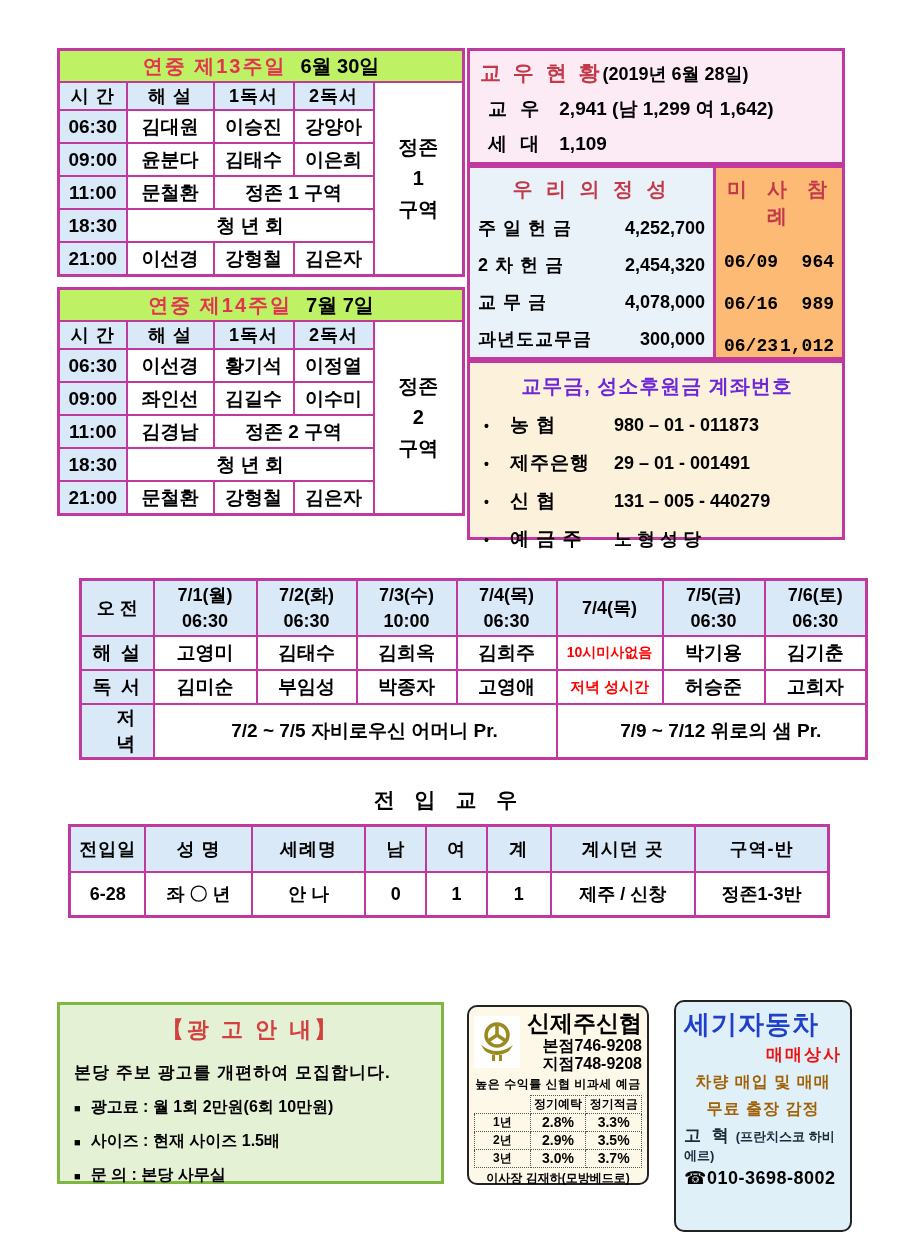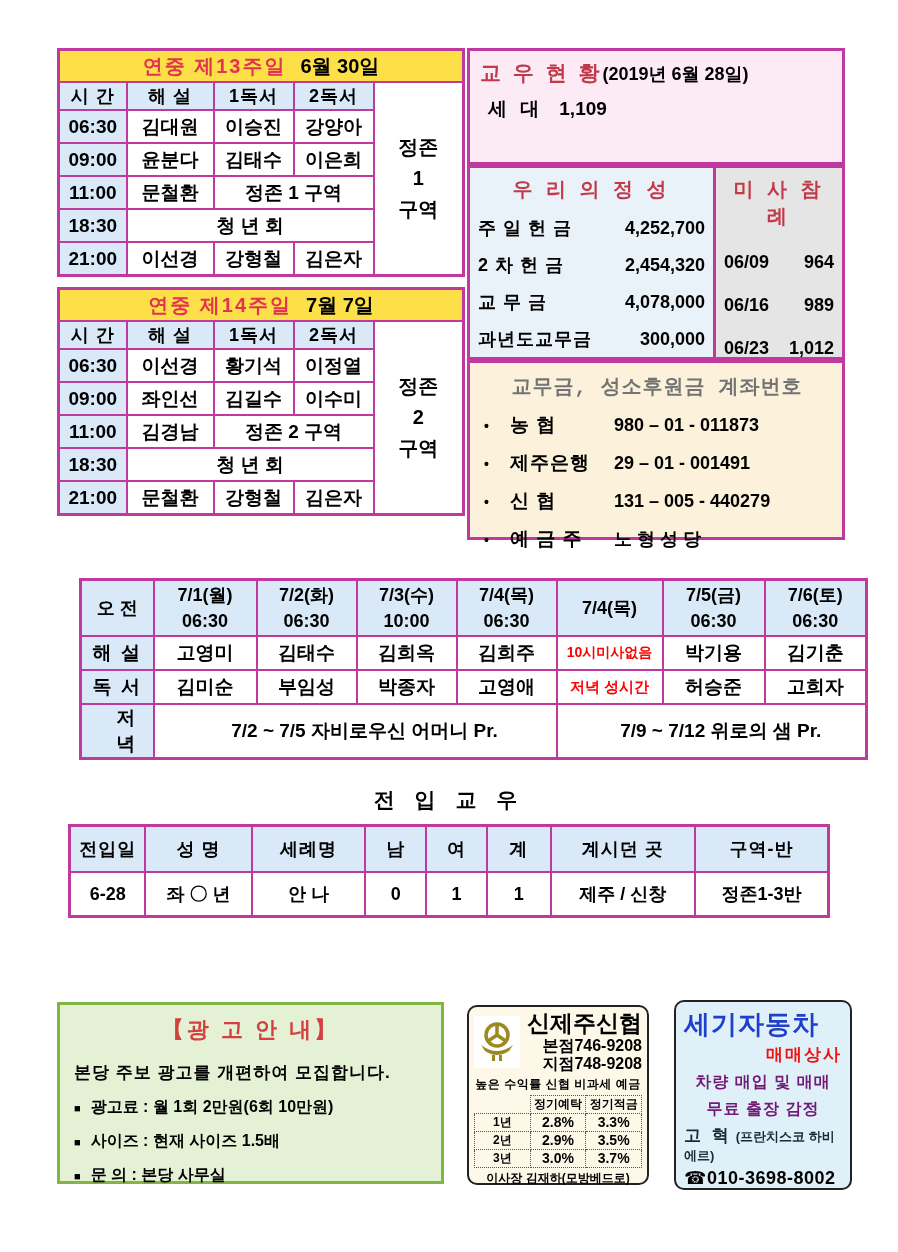--- a/index.html
+++ b/index.html
@@ -6,47 +6,47 @@
   .page{position:relative;width:898px;height:1252px;background:#fff;
         font-family:"Liberation Sans","DejaVu Sans",sans-serif;font-weight:bold;color:#000;}
 
   
   table{border-collapse:collapse;position:absolute;table-layout:fixed;background:#fff;}
   td,th{border:2px solid #c0399e;text-align:center;vertical-align:middle;padding:0 2px;overflow:hidden;}
   .wk,.mid,.nm{border:3px solid #c0399e;}
 
   
   .wk{width:405px;}
-  .wk .title-td{height:30px;background:#fde047;}
+  .wk .title-td{height:30px;background:#bef264;}
   .wk .t-red{color:#e23350;font-size:20px;letter-spacing:2px;}
   .wk .t-date{color:#000;font-size:20px;margin-left:14px;}
   .wk th{background:#d9e9f7;font-size:18px;height:26px;letter-spacing:1px;}
   .wk td{font-size:19px;height:31px;}
   .wk .time{background:#d9e9f7;}
   .wk .zone{background:#fff;font-size:20px;white-space:pre-line;line-height:1.55;}
 
   
   .box{position:absolute;border:3px solid #c0399e;box-sizing:border-box;}
   .status{left:467px;top:48px;width:378px;height:117px;background:#fceaf5;padding:8px 10px 0 10px;}
   .status .ttl{text-align:left;font-size:21px;}
   .status .ttl .red{color:#c23a4a;letter-spacing:3px;}
   .status .ttl .date{color:#000;font-size:18px;}
   .status .line{font-size:19px;margin-top:9px;padding-left:8px;}
   .status .line .lbl{letter-spacing:4px;margin-right:16px;}
 
   .offer-wrap{left:467px;top:165px;width:378px;height:195px;display:flex;}
   .offer{width:243px;background:#e9f1f9;box-sizing:border-box;padding:8px 8px 0 8px;}
-  .attend{flex:1;background:#e5e5e5;border-left:3px solid #c0399e;box-sizing:border-box;padding:8px 8px 16px 8px;}
+  .attend{flex:1;background:#fdba74;border-left:3px solid #c0399e;box-sizing:border-box;padding:8px 8px 16px 8px;font-family:Liberation Mono, monospace;}
   .sec-ttl{text-align:center;color:#c23a4a;font-size:20px;letter-spacing:4px;}
   .offer .row{display:flex;justify-content:space-between;font-size:18px;margin-top:13px;align-items:baseline;}
   .offer .row .lbl{letter-spacing:1px;}
   .attend .row{display:flex;justify-content:space-between;font-size:18px;margin-top:22px;}
 
   .account{left:467px;top:360px;width:378px;height:180px;background:#fcf2dc;padding:10px 12px 0 14px;}
-  .account .ttl{text-align:center;color:#737373;font-size:20px;letter-spacing:1px;font-family:Liberation Mono, monospace;}
+  .account .ttl{text-align:center;color:#6d28d9;font-size:20px;letter-spacing:1px;}
   .account .row{display:flex;font-size:19px;margin-top:12px;align-items:baseline;}
   .account .blt{width:26px;font-size:14px;}
   .account .lbl{width:104px;letter-spacing:1px;}
   .account .val{flex:1;font-size:18px;}
 
   
   .mid{left:57px;top:578px;width:786px;margin-left:22px;}
   .mid th{background:#d9e9f7;font-size:18px;white-space:pre-line;line-height:1.45;height:54px;}
   .mid .lblc{background:#d9e9f7;font-size:19px;letter-spacing:2px;}
   .mid td{font-size:19px;height:32px;}
@@ -76,25 +76,25 @@
   .cu-names{flex:1;text-align:right;line-height:1.12;}
   .cu-name{font-size:23px;}
   .cu-phone{font-size:16px;}
   .cu-slogan{font-size:12px;text-align:center;margin-top:3px;letter-spacing:0.5px;}
   .cu-table{position:static;width:100%;margin-top:2px;background:transparent;border:none;}
   .cu-table td,.cu-table th{border:1px dotted #555;font-size:12px;padding:0;height:17px;background:transparent;}
   .cu-table .pct{font-size:14px;}
   .cu-table .corner{border-left:none;border-top:none;}
   .cu-foot{font-size:12px;text-align:center;margin-top:2px;}
 
-  .ad-car{position:absolute;left:674px;top:1000px;width:178px;height:190px;box-sizing:border-box;
+  .ad-car{position:absolute;left:674px;top:1000px;width:178px;height:232px;box-sizing:border-box;
           border:2px solid #222;border-radius:10px;background:#e0f0f8;padding:5px 8px;}
   .car-name{color:#2040cc;font-size:26px;letter-spacing:1px;}
   .car-sub{color:#ee1111;font-size:17px;text-align:right;letter-spacing:2px;margin-top:1px;}
-  .car-line{color:#701a75;font-size:16px;text-align:center;letter-spacing:1px;margin-top:6px;}
+  .car-line{color:#a16207;font-size:16px;text-align:center;letter-spacing:1px;margin-top:6px;}
   .car-contact{color:#1a2a3a;font-size:15px;margin-top:6px;line-height:1.2;}
   .car-contact .nm2{font-size:17px;letter-spacing:3px;margin-right:4px;}
   .car-contact .note{font-size:13px;}
   .car-phone{color:#000;font-size:18px;margin-top:3px;letter-spacing:0.5px;}
 </style>
 </head>
 <body>
 
 <div class="page">
 
@@ -200,20 +200,23 @@
       <td>문철환</td>
       <td>강형철</td>
       <td>김은자</td>
     </tr>
     </tbody>
   </table>
 
   <div class="box status">
     <div class="ttl">
       <span class="red">교 우 현 황</span><span class="date">(2019년 6월 28일)</span>
+    </div>
+    <div class="line">
+      <span class="lbl">교 우</span><span>2,941 (남 1,299    여 1,642)</span>
     </div>
     <div class="line">
       <span class="lbl">세 대</span><span>1,109</span>
     </div>
   </div>
 
   <div class="box offer-wrap">
     <div class="offer">
       <div class="sec-ttl">우 리 의   정 성</div>
       <div class="row">

